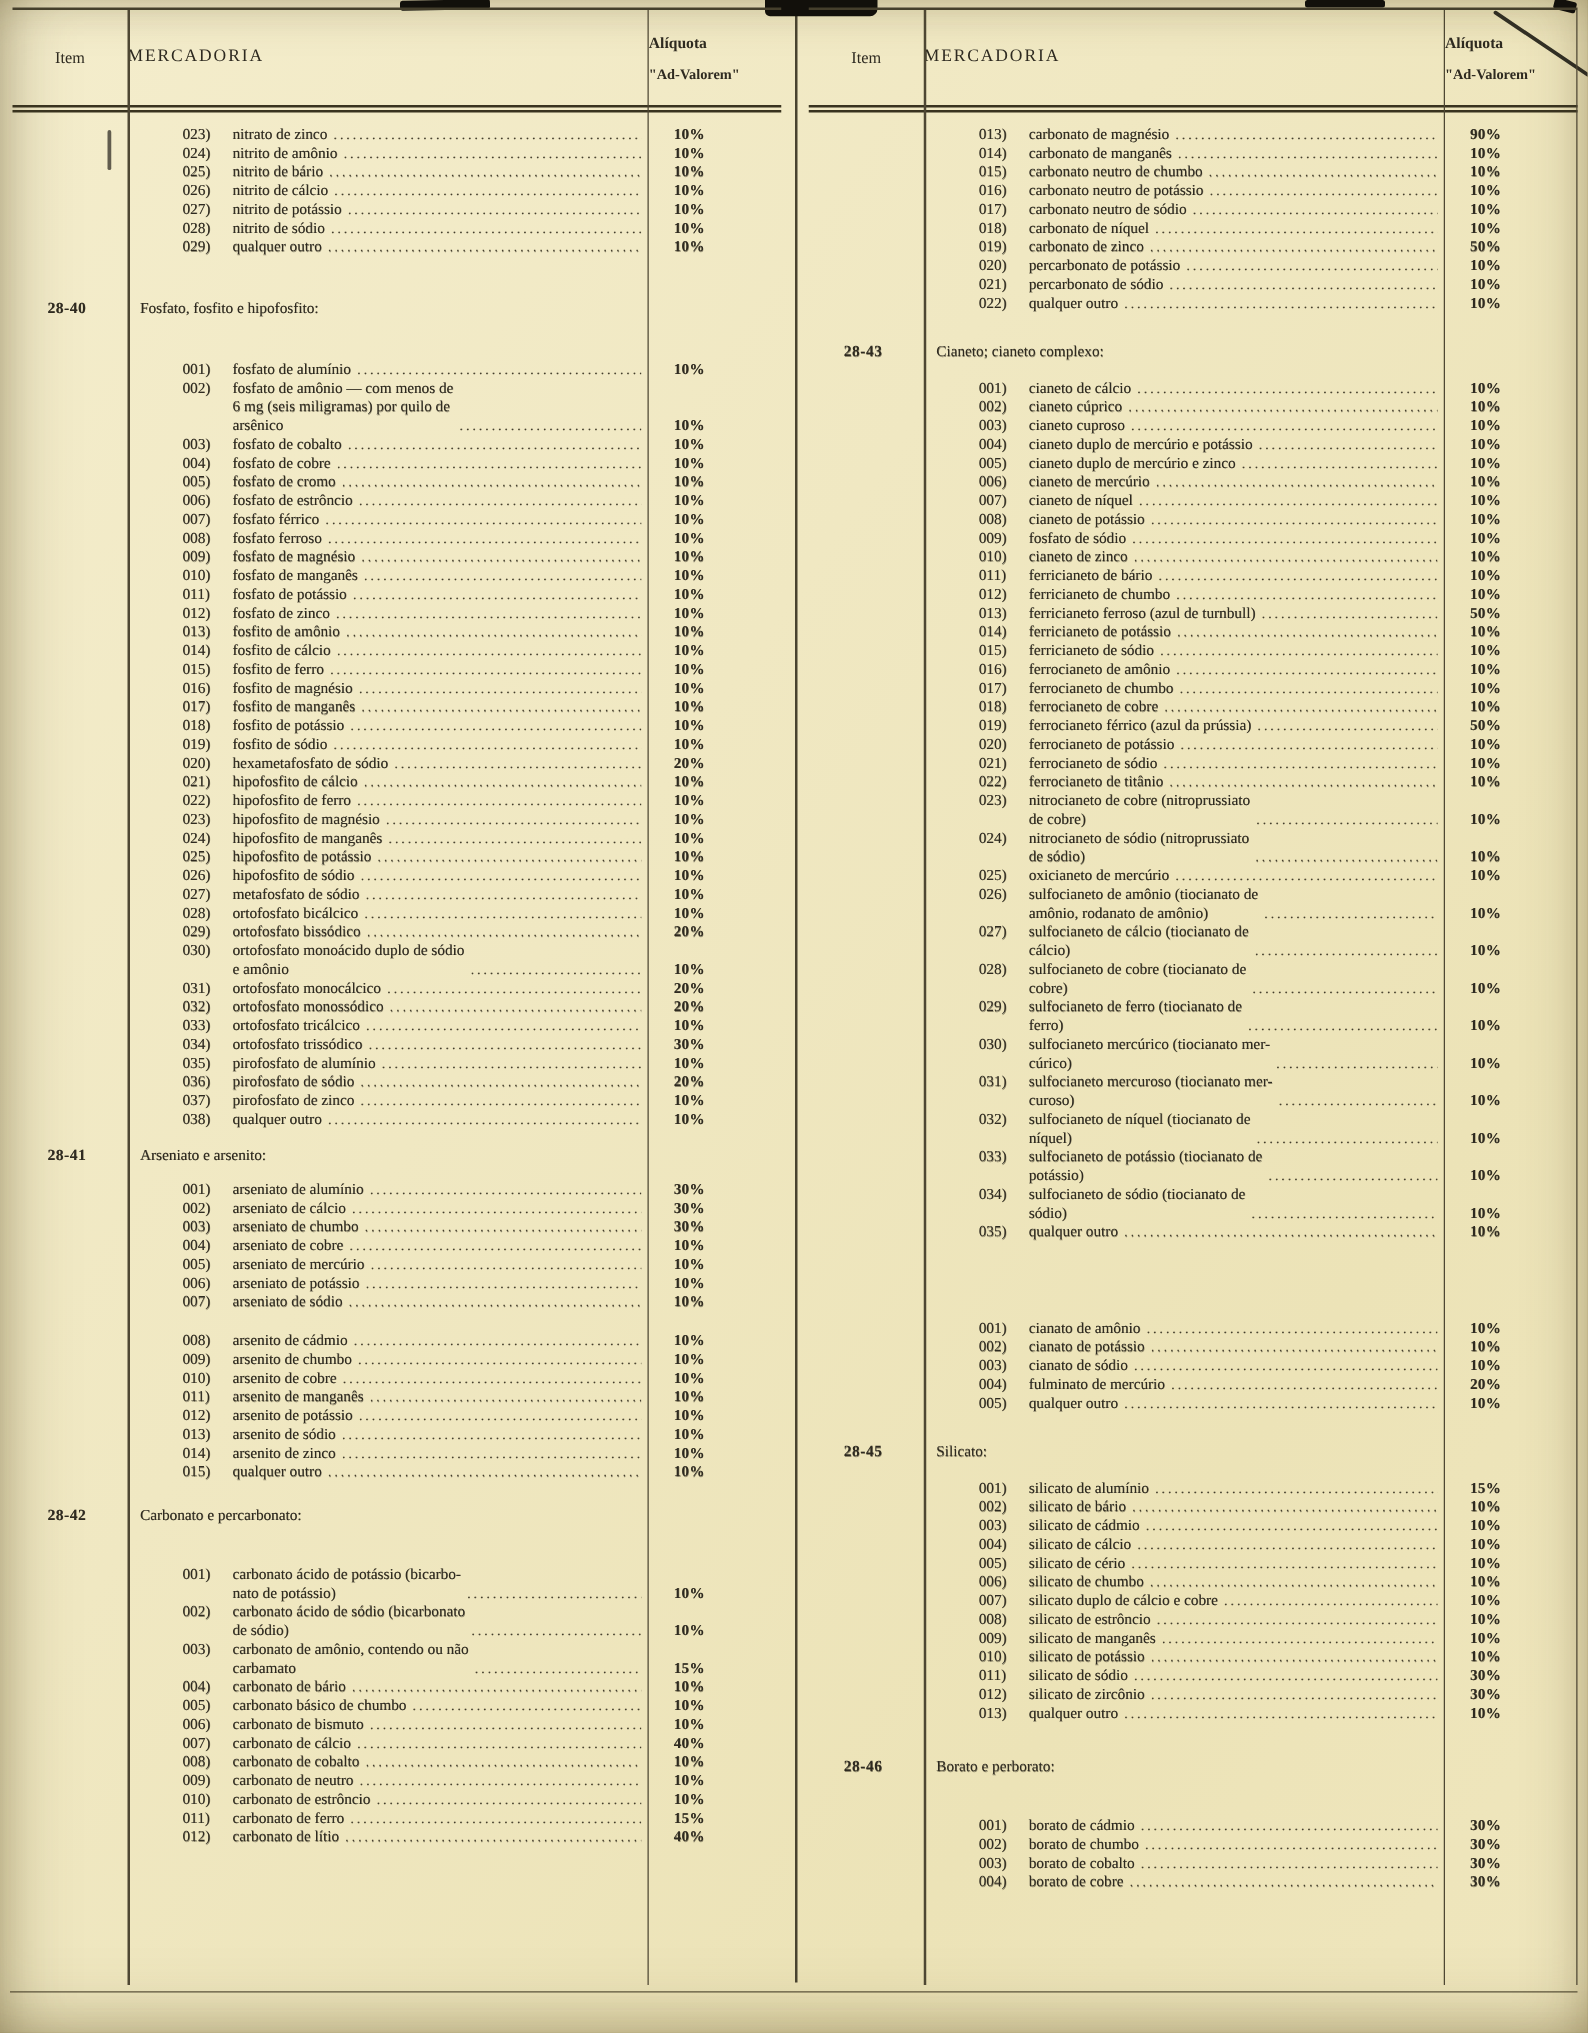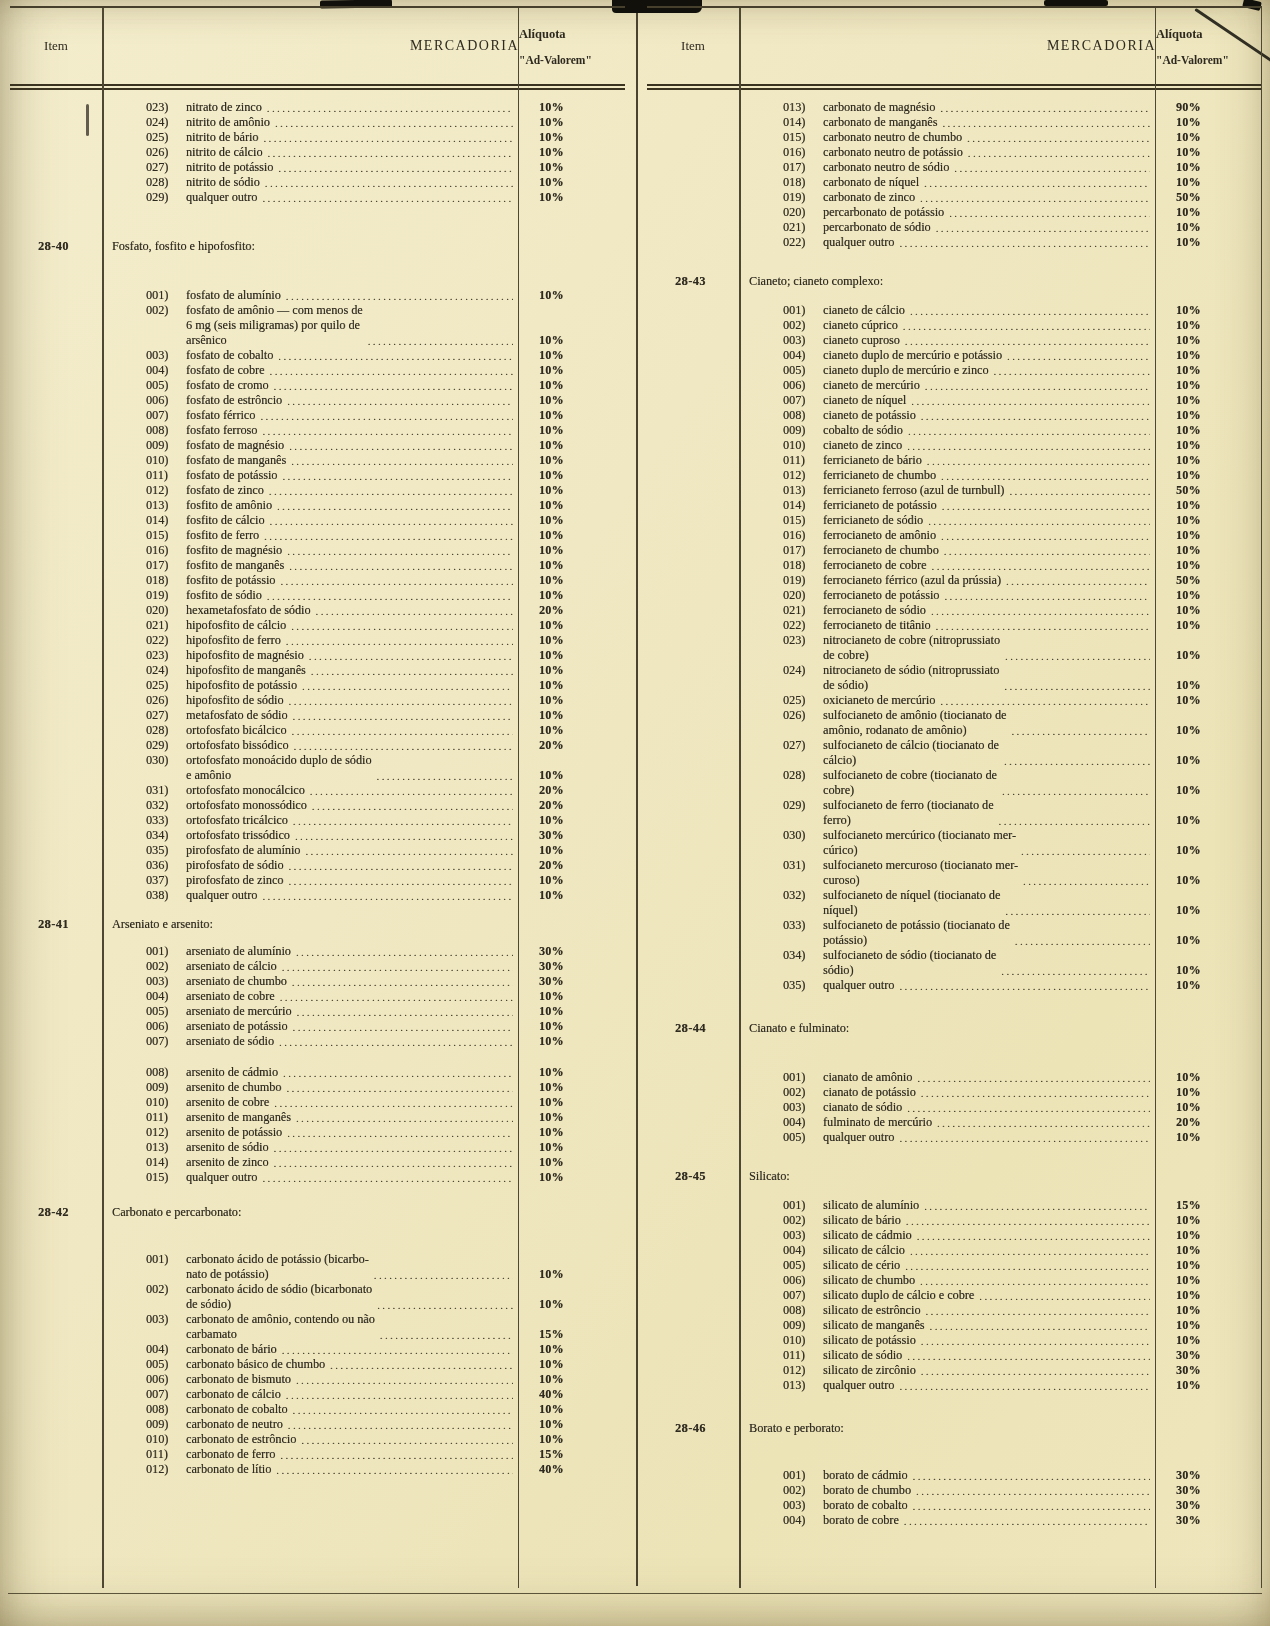--- a/index.html
+++ b/index.html
@@ -20,21 +20,21 @@
   .col { flex:1 1 0; position:relative; min-width:0; }
   .divider { width:2px; background:#49432f; margin:0 9px 34px 11px; }
 
   .vline { position:absolute; top:2px; bottom:32px; width:1.5px; background:#4e4733; }
   .v1 { left:92px; } .v2 { right:106px; } .v3 { right:0; }
 
   .col-header { display:flex; height:84px; align-items:center;
     border-top:2px solid #453f2c; border-bottom:6px double #39331f; }
   .hc { display:flex; }
   .hc.item { width:92px; justify-content:center; font-size:13px;text-align:center; }
-  .hc.merc { flex:1; justify-content:flex-end; font-size:14px; letter-spacing:1.5px; }
+  .hc.merc { flex:1; justify-content:flex-start; font-size:14px; letter-spacing:1.5px; }
   .hc.aliq { width:106px; flex-direction:column; align-items:flex-start; gap:12px; }
   .a1 { font-size:12.5px; font-weight:700; }
   .a2 { font-size:11.5px; font-weight:700; white-space:nowrap; }
 
   .col-body { padding-top:10px; font-size:12.2px; line-height:15px;
     text-shadow:0.3px 0.3px 0.5px rgba(44,38,24,.5); }
 
   .row { display:flex; align-items:flex-end; }
   .cell-item { width:92px; flex:none; }
   .cell-merc { flex:1; display:flex; align-items:flex-end; min-width:0;
@@ -1239,21 +1239,21 @@
     </div>
     <div class="cell-aliq">
       <span class="val">10%</span>
     </div>
   </div>
 
   <div class="row">
     <div class="cell-item"></div>
     <div class="cell-merc">
       <span class="num">009)</span>
-      <span class="txt">cobalto de sódio</span>
+      <span class="txt">fosfato de sódio</span>
       <span class="dots"></span>
     </div>
     <div class="cell-aliq">
       <span class="val">10%</span>
     </div>
   </div>
 
   <div class="row">
     <div class="cell-item"></div>
     <div class="cell-merc">
@@ -1570,29 +1570,20 @@
     <div class="cell-merc">
       <span class="num">035)</span>
       <span class="txt">qualquer outro</span>
       <span class="dots"></span>
     </div>
     <div class="cell-aliq">
       <span class="val">10%</span>
     </div>
   </div>
 <div class="gap" style="height: 28px;"></div>
-  <div class="section">
-    <div class="cell-item">
-      <span class="code">28-44</span>
-    </div>
-    <div class="cell-merc">
-      <span class="title">Cianato e fulminato:</span>
-    </div>
-    <div class="cell-aliq"></div>
-  </div>
 <div class="gap" style="height: 34px;"></div>
   <div class="row">
     <div class="cell-item"></div>
     <div class="cell-merc">
       <span class="num">001)</span>
       <span class="txt">cianato de amônio</span>
       <span class="dots"></span>
     </div>
     <div class="cell-aliq">
       <span class="val">10%</span>

